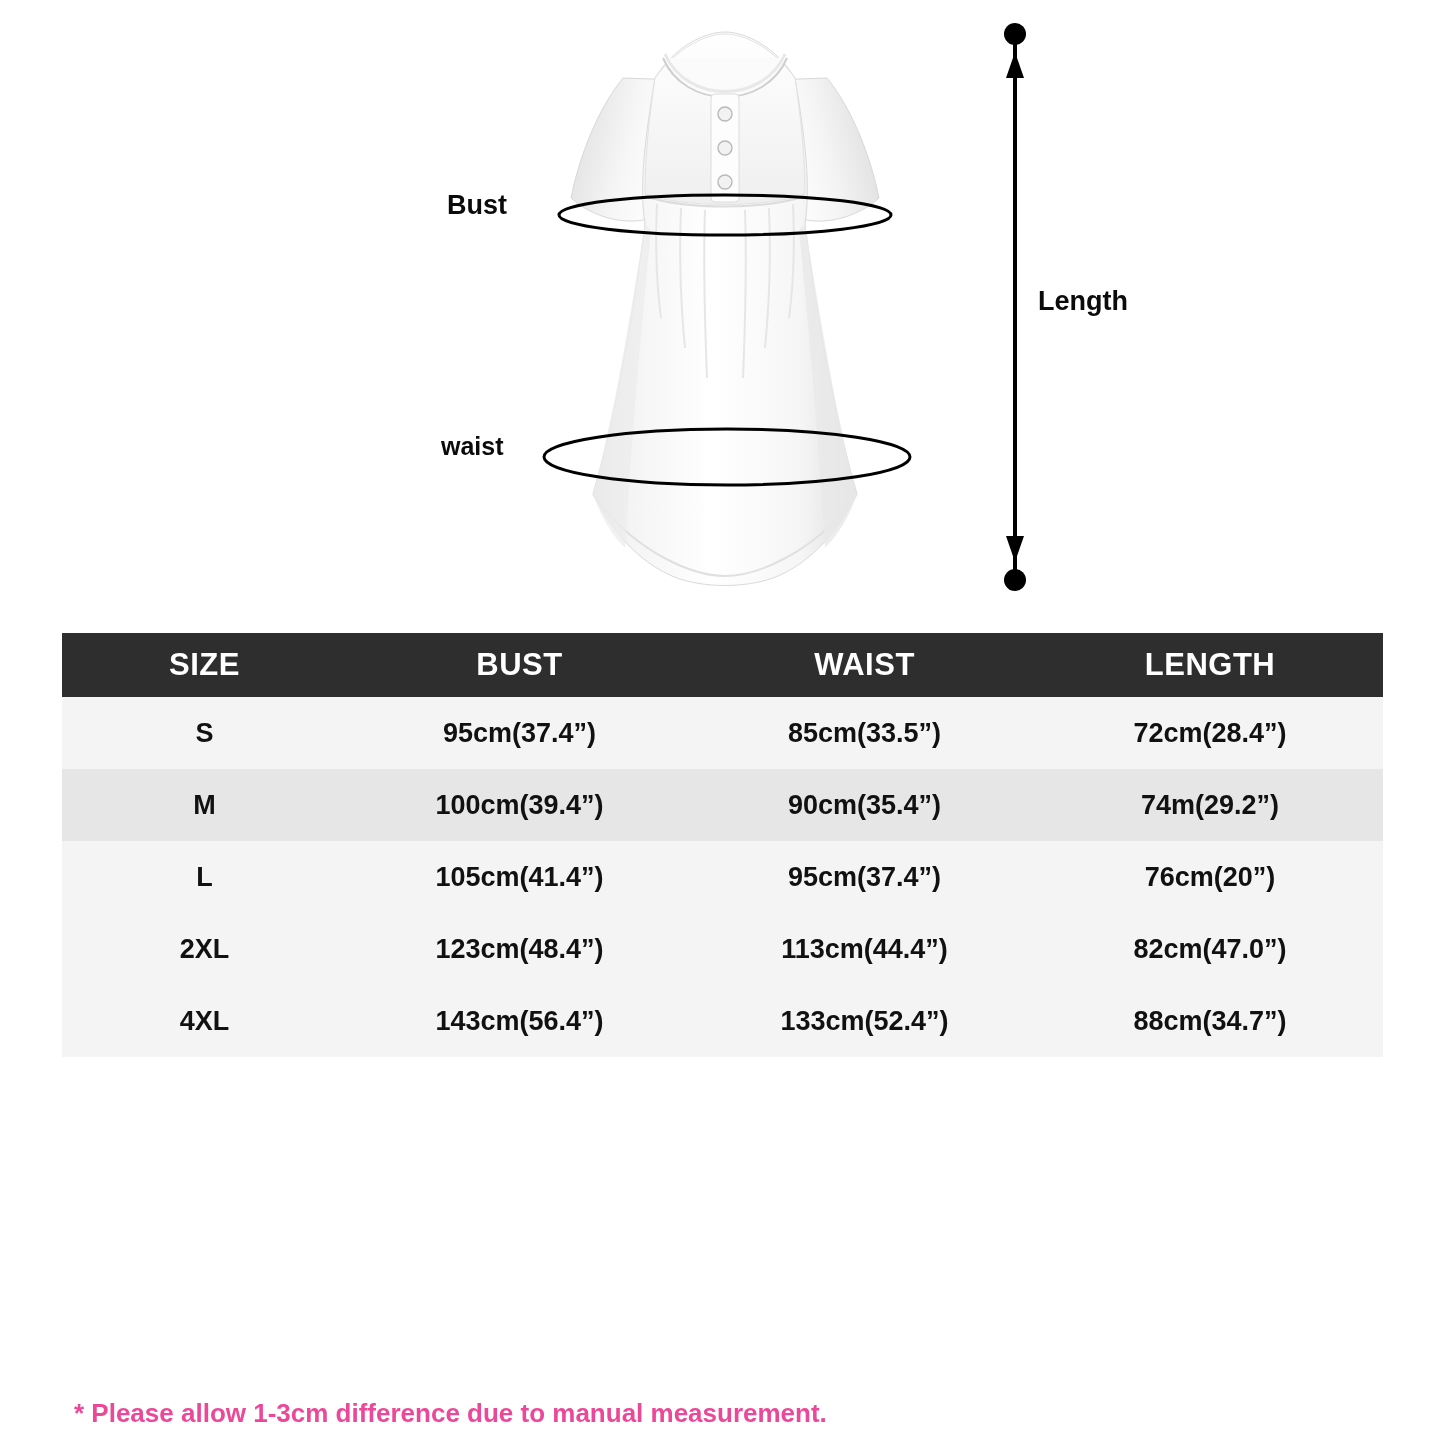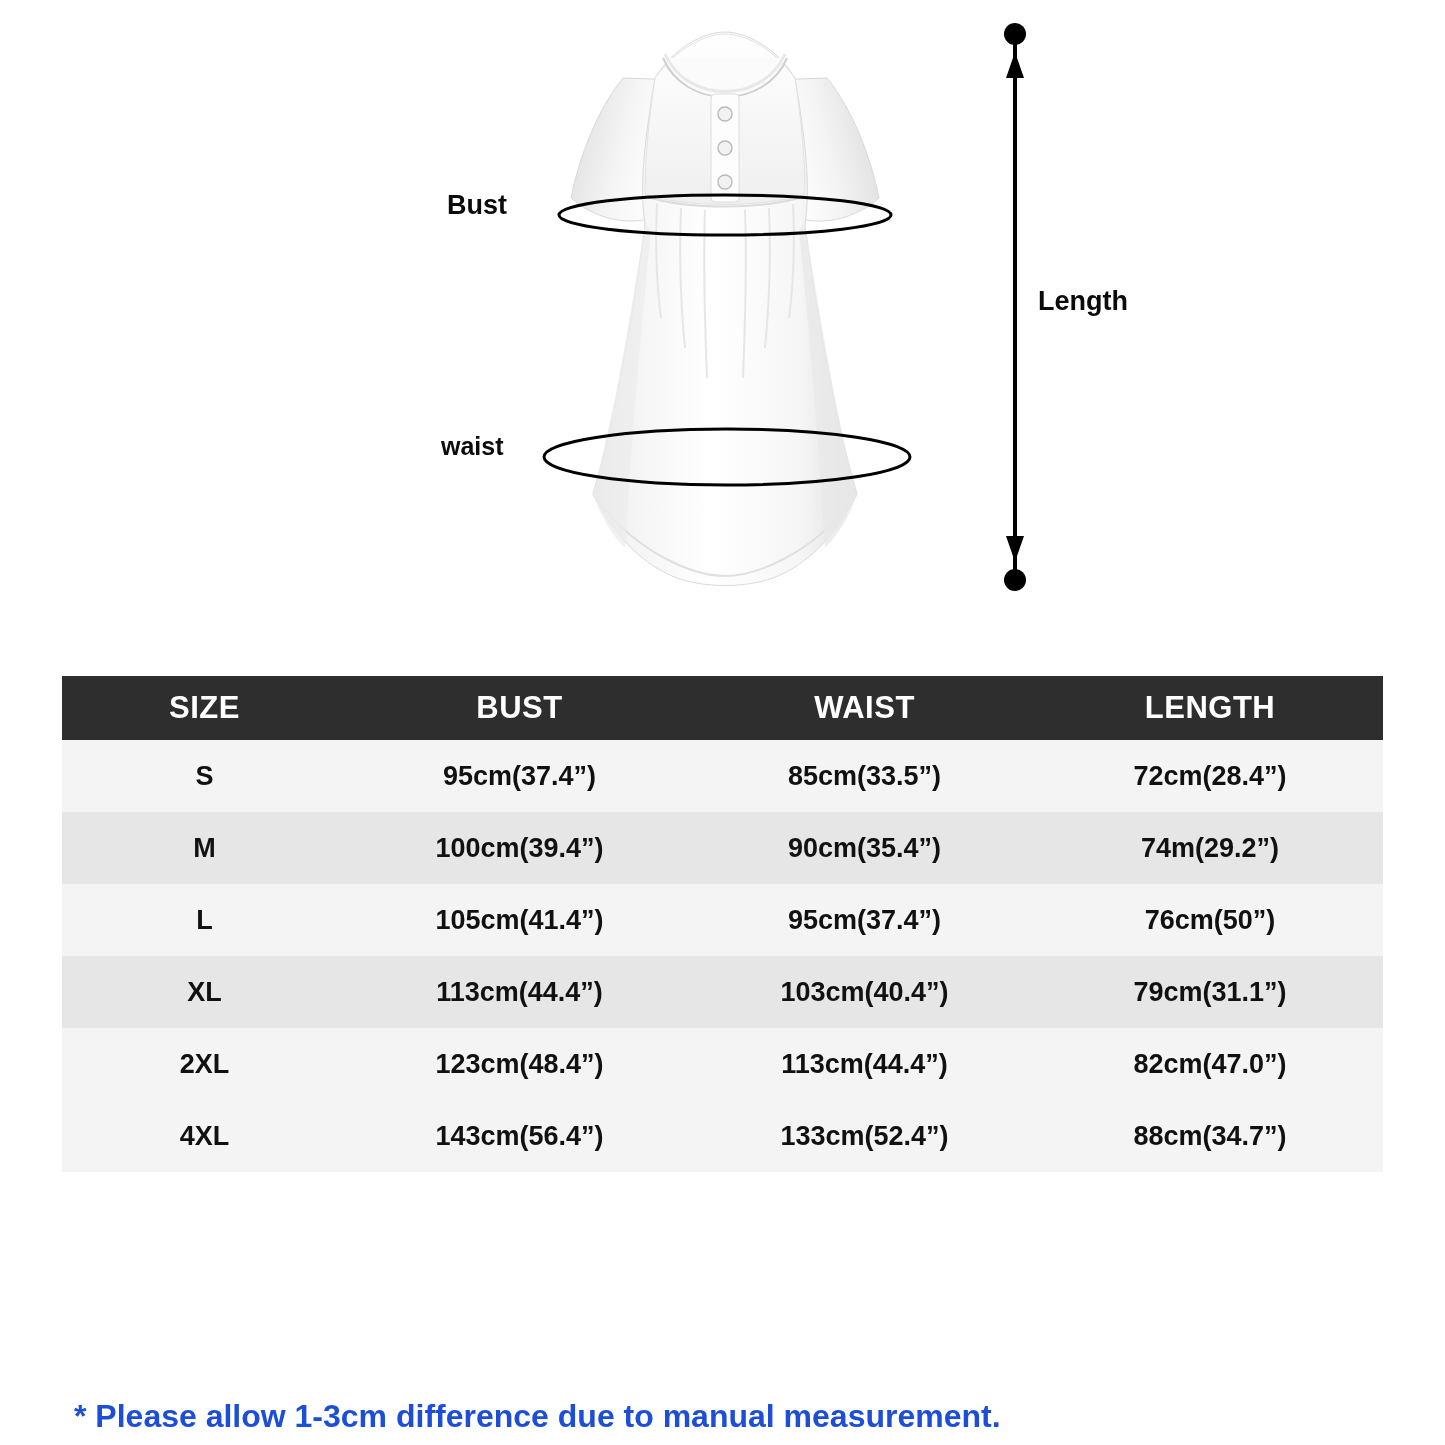--- a/index.html
+++ b/index.html
@@ -69,21 +69,20 @@
   .table-wrap {
     position: absolute;
     left: 62px;
     top: 633px;
     width: 1321px;
   }
   table.size-table {
     border-collapse: collapse;
     width: 1321px;
     table-layout: fixed;
-    margin-top: 43px;
   }
   table.size-table thead th {
     background: #2e2e2e;
     color: #ffffff;
     font-size: 31px;
     font-weight: bold;
     letter-spacing: 0.5px;
     height: 62px;
     vertical-align: middle;
     text-align: center;
@@ -104,23 +103,23 @@
   }
   col.c-size { width: 285px; }
   col.c-bust { width: 345px; }
   col.c-waist { width: 345px; }
   col.c-length { width: 346px; }
 
   .note {
     position: absolute;
     left: 74px;
     top: 1398px;
-    font-size: 32px;
-    font-weight: bold;
-    color: #1d4ed8;
+    font-size: 26px;
+    font-weight: bold;
+    color: #ec4899;
     white-space: nowrap;
   }
 </style>
 </head>
 <body>
 
 <div class="page">
 
   <div class="illustration">
 
@@ -244,27 +243,21 @@
         <tr class="row-even">
           <td>M</td>
           <td>100cm(39.4”)</td>
           <td>90cm(35.4”)</td>
           <td>74m(29.2”)</td>
         </tr>
         <tr class="row-odd">
           <td>L</td>
           <td>105cm(41.4”)</td>
           <td>95cm(37.4”)</td>
-          <td>76cm(50”)</td>
-        </tr>
-        <tr class="row-even">
-          <td>XL</td>
-          <td>113cm(44.4”)</td>
-          <td>103cm(40.4”)</td>
-          <td>79cm(31.1”)</td>
+          <td>76cm(20”)</td>
         </tr>
         <tr class="row-odd">
           <td>2XL</td>
           <td>123cm(48.4”)</td>
           <td>113cm(44.4”)</td>
           <td>82cm(47.0”)</td>
         </tr>
         <tr class="row-odd">
           <td>4XL</td>
           <td>143cm(56.4”)</td>

